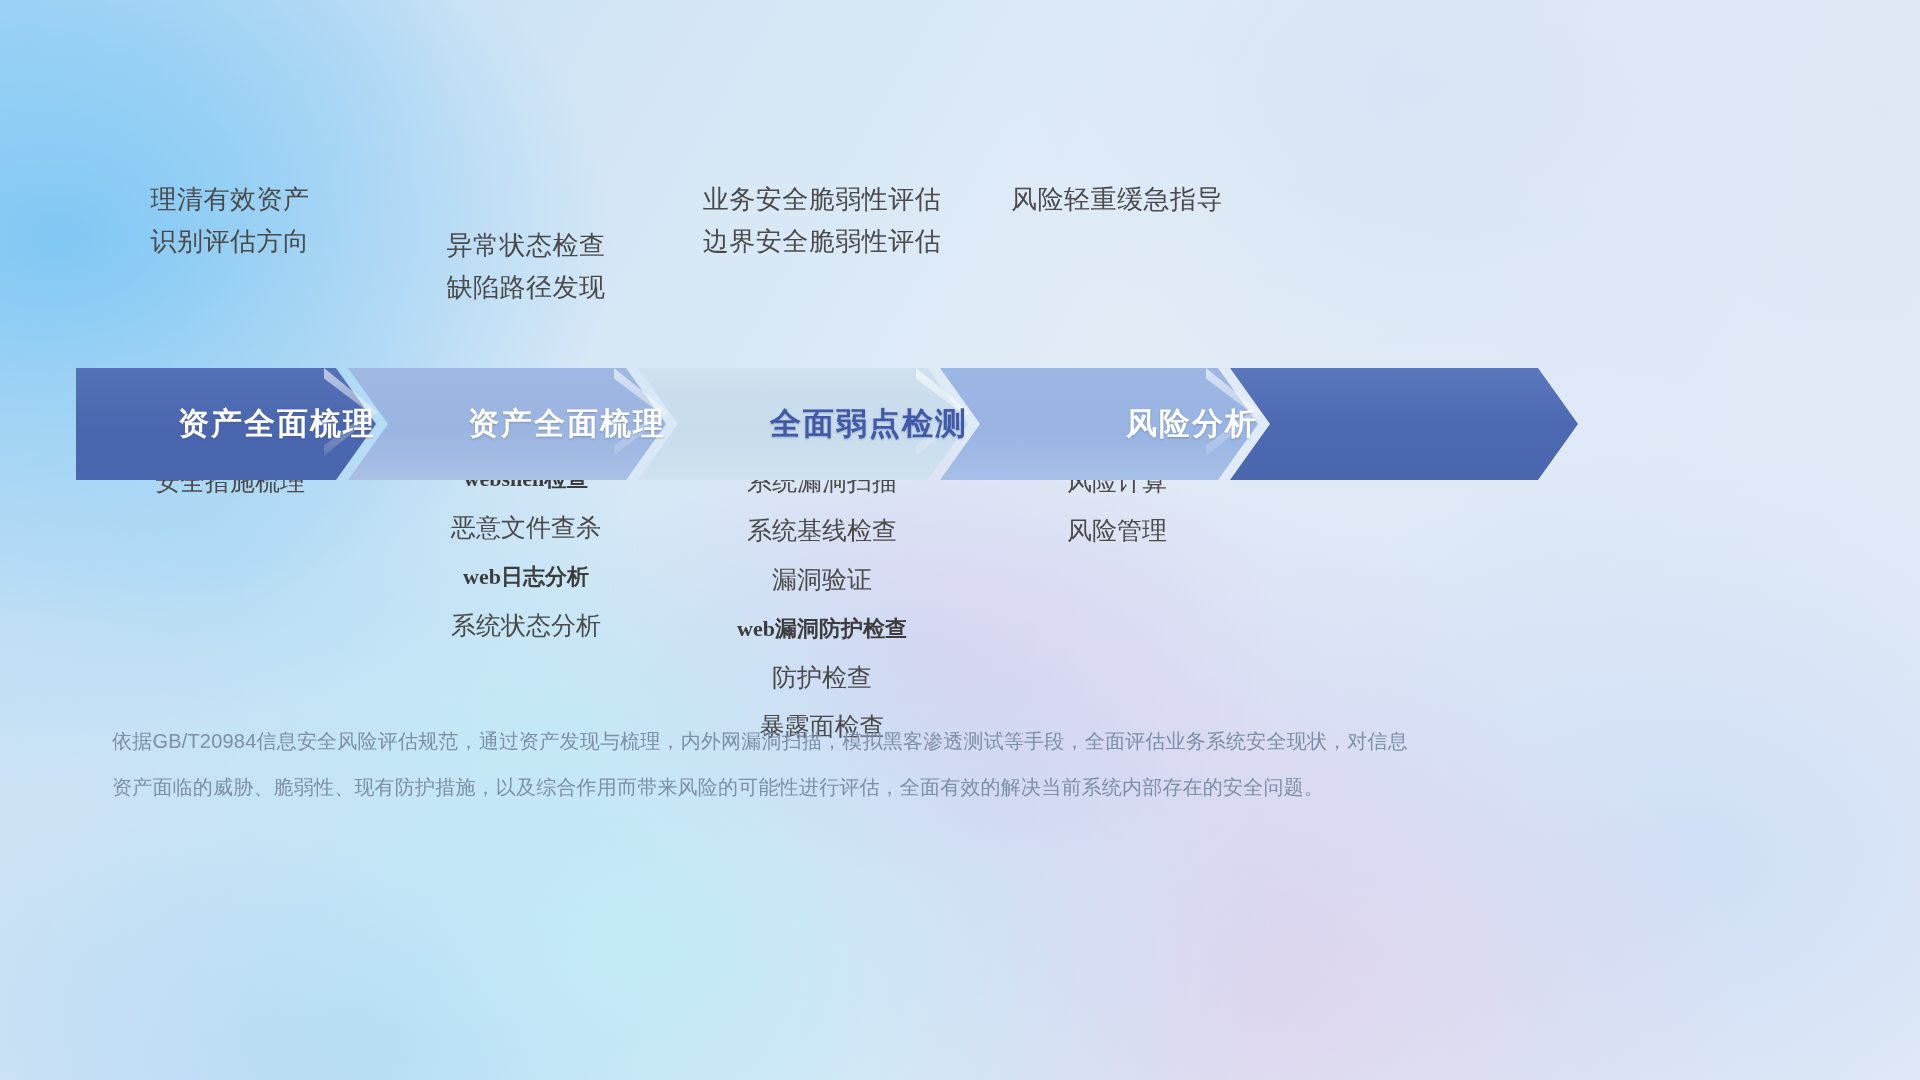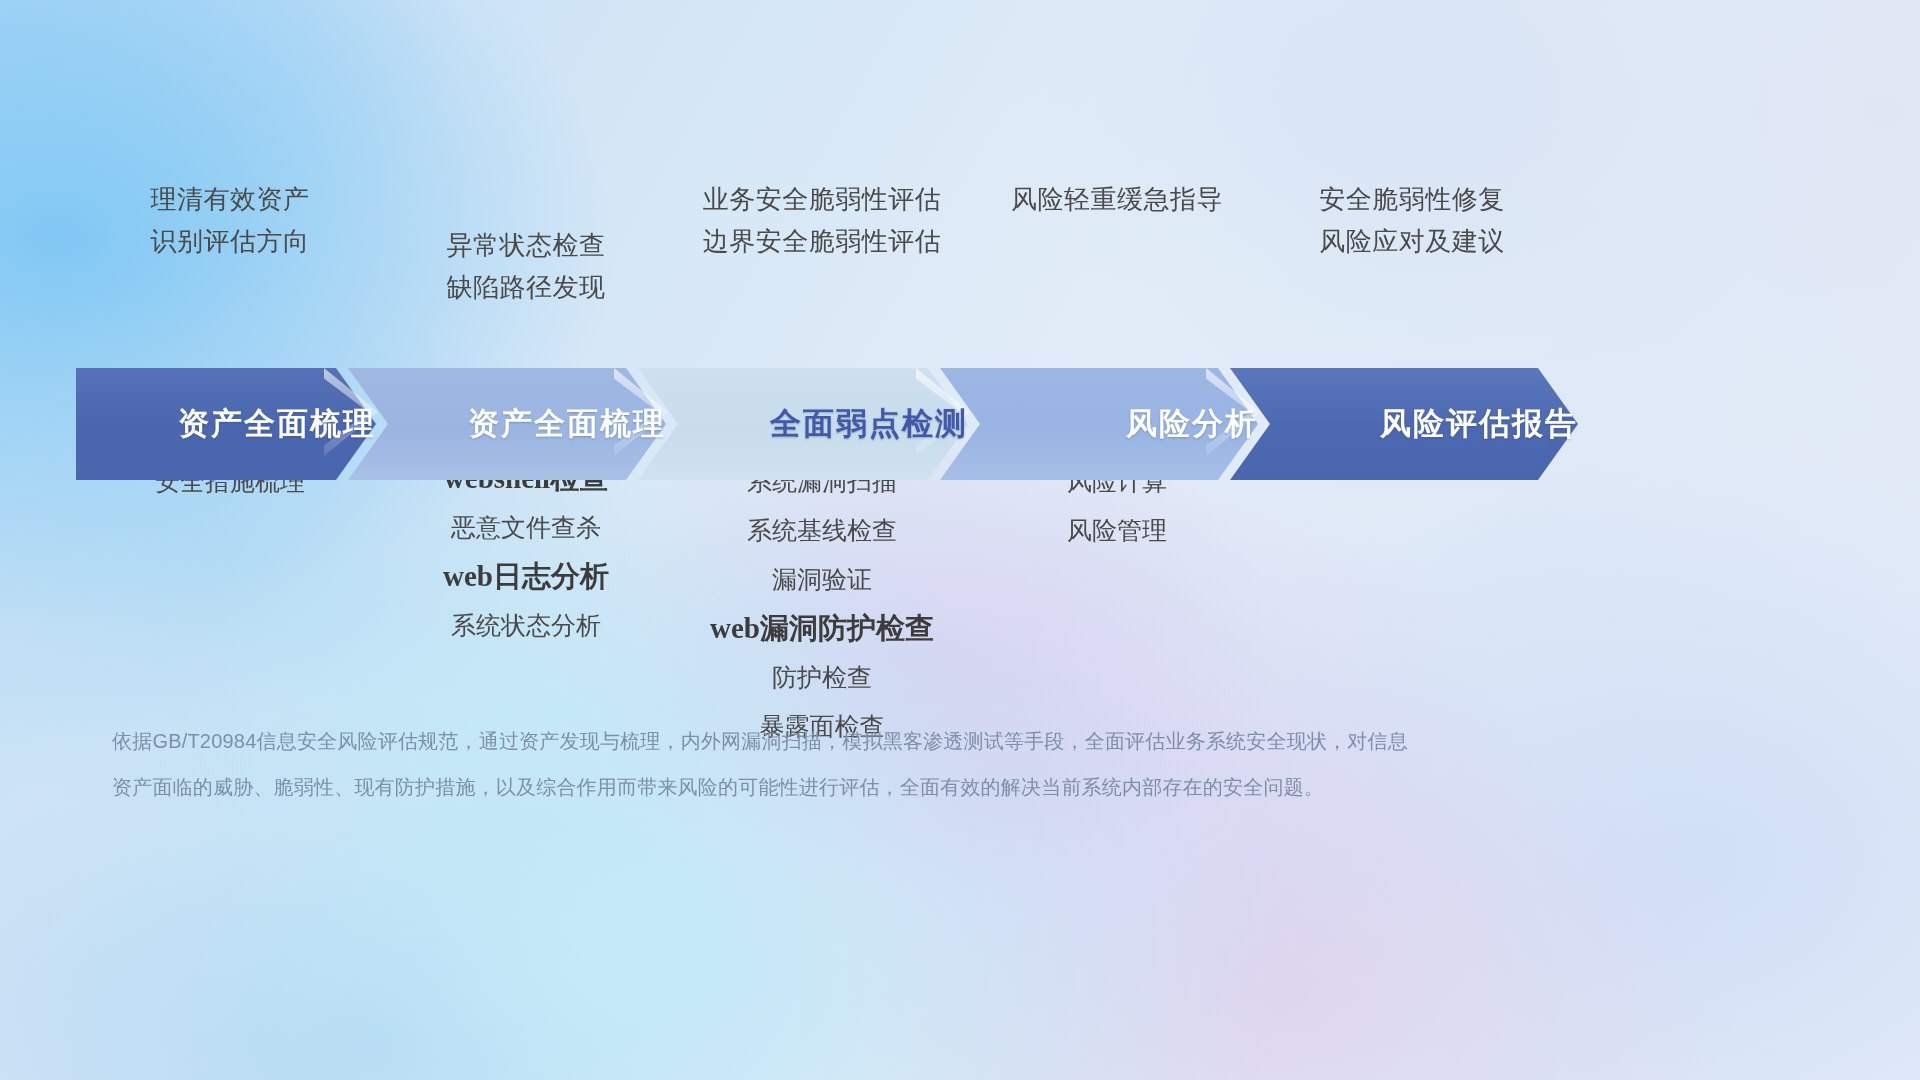--- a/index.html
+++ b/index.html
@@ -157,21 +157,21 @@
     text-align: center;
     color: #4a4a4a;
     font-size: 25px;
     line-height: 49px;
     white-space: nowrap;
   }
   .list-col .item { margin: 0; }
   .item.serif {
     font-family: "Liberation Serif", "DejaVu Serif", serif;
     font-weight: bold;
-    font-size: 29px;
+    font-size: 22px;
     color: #3c3c3c;
   }
 
   
   .footer {
     position: absolute;
     left: 100px;
     top: 712px;
     width: 1530px;
     color: #7d8fa6;
@@ -197,24 +197,20 @@
       <div>异常状态检查</div>
       <div>缺陷路径发现</div>
     </div>
     <div class="top-col col-w3">
       <div>业务安全脆弱性评估</div>
       <div>边界安全脆弱性评估</div>
     </div>
     <div class="top-col col-w4">
       <div>风险轻重缓急指导</div>
     </div>
-    <div class="top-col col-w5">
-      <div>安全脆弱性修复</div>
-      <div>风险应对及建议</div>
-    </div>
   </div>
 
   <div class="band">
 
     <div class="chev c1">
       <div class="shape shape-first"></div>
       <div class="ghost"></div>
       <div class="cap cap-white">资产全面梳理</div>
     </div>
 
@@ -231,21 +227,20 @@
     </div>
 
     <div class="chev c4">
       <div class="shape shape-mid"></div>
       <div class="ghost"></div>
       <div class="cap cap-white">风险分析</div>
     </div>
 
     <div class="chev c5">
       <div class="shape shape-last"></div>
-      <div class="cap cap-white">风险评估报告</div>
     </div>
 
   </div>
 
   <div class="list-row">
 
     <div class="list-col col-w1">
       <div class="item">业务系统梳理</div>
       <div class="item">安全措施梳理</div>
     </div>

